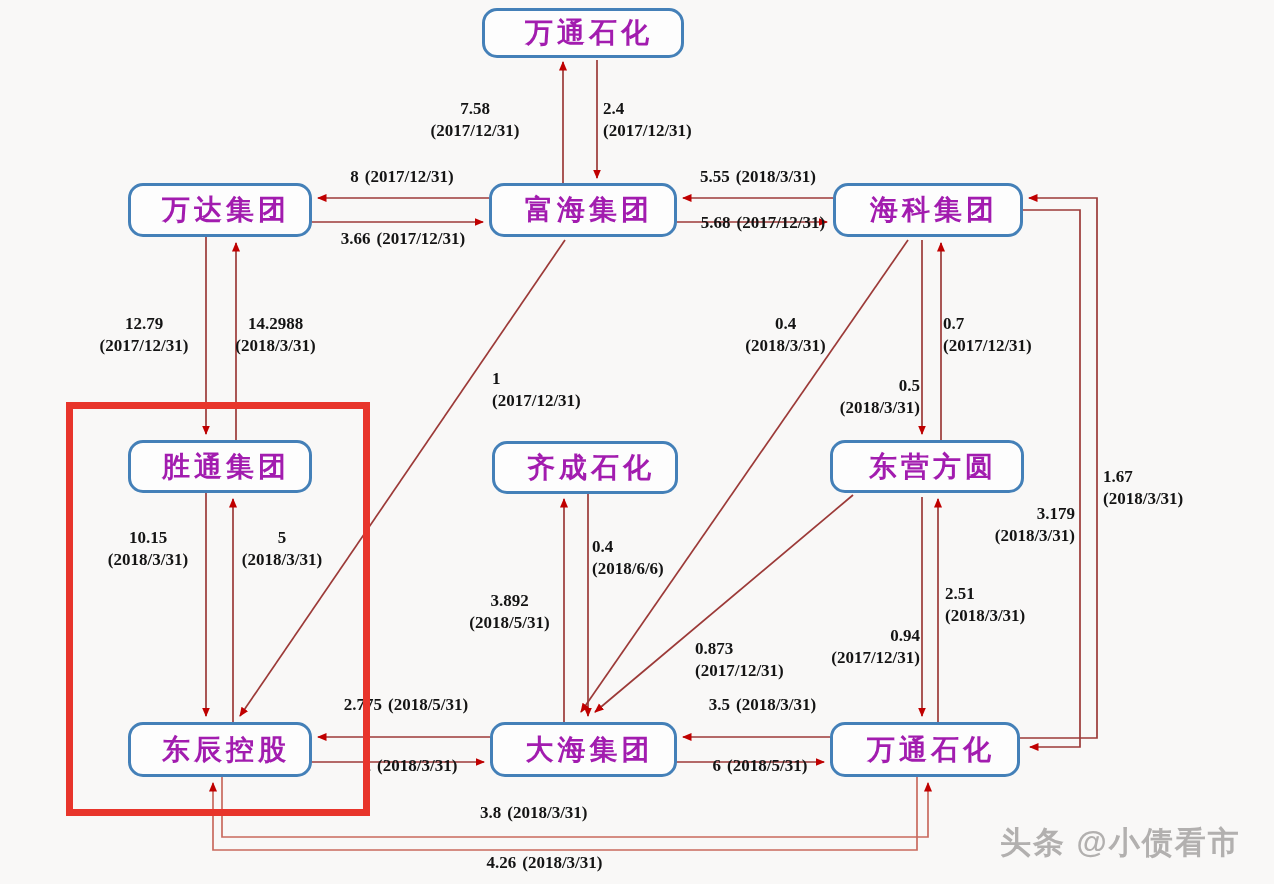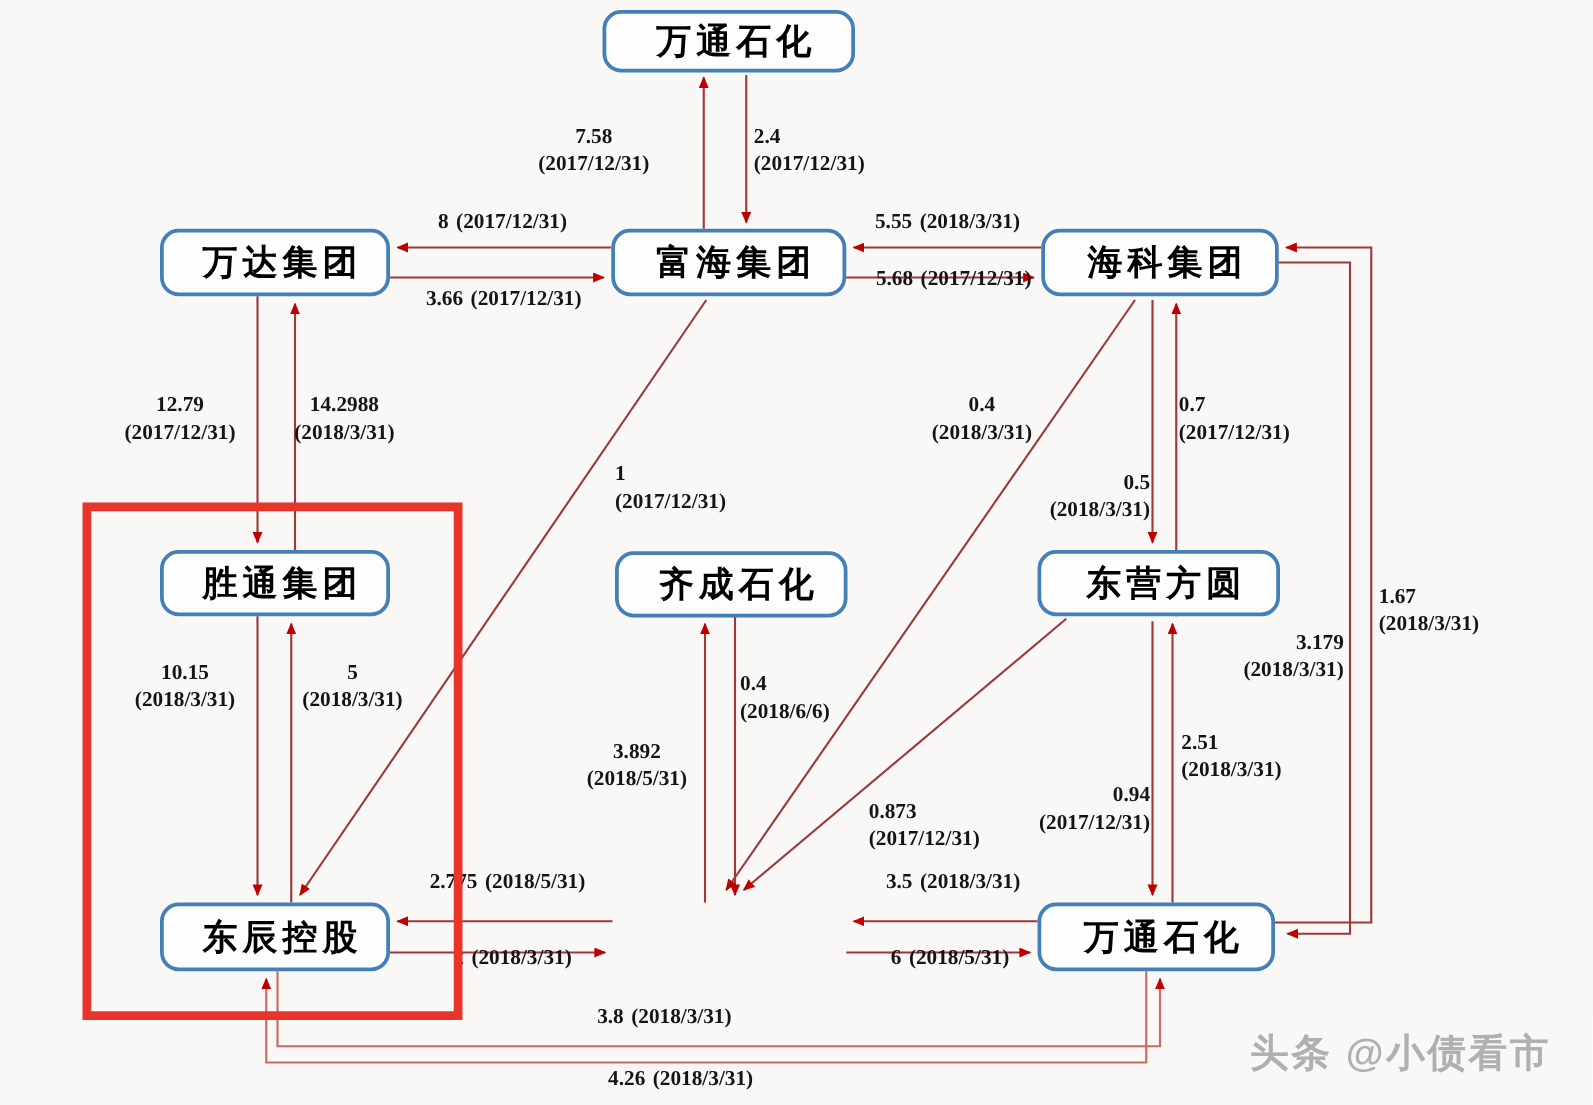--- a/index.html
+++ b/index.html
@@ -5,21 +5,21 @@
   html,body{margin:0;padding:0;background:#ffffff;}
   .canvas{position:relative;width:1274px;height:884px;background:#f9f8f7;overflow:hidden;
           font-family:"Liberation Serif", serif;}
   svg.wires{position:absolute;left:0;top:0;z-index:1;}
   .lbl{position:absolute;z-index:2;font-weight:bold;font-size:17px;color:#141414;
        line-height:1.3;white-space:nowrap;}
   .lbl.stack span{display:block;}
   .lbl.inline span.d{margin-left:6px;}
   .node{position:absolute;z-index:3;box-sizing:border-box;background:#fdfdfd;
         border:3px solid #4480b8;border-radius:15px;display:flex;align-items:center;
-        justify-content:center;font-weight:bold;font-size:28px;color:#000000;
+        justify-content:center;font-weight:bold;font-size:28px;color:#a21caf;
         letter-spacing:4px;padding-left:12px;}
   .highlight-box{position:absolute;z-index:4;border:7px solid #e8352b;
         pointer-events:none;box-sizing:border-box;}
   .watermark{position:absolute;z-index:2;color:#b2b0af;font-weight:bold;font-size:31px;
         letter-spacing:2px;font-family:"Liberation Sans", sans-serif;}
 </style>
 </head>
 <body>
 
 <div class="canvas">
@@ -132,21 +132,21 @@
   <div class="lbl inline" style="left:685px;top:694px;width:155px;text-align:center"><span class="v">3.5</span><span class="d">(2018/3/31)</span></div>
   <div class="lbl inline" style="left:685px;top:755px;width:150px;text-align:center"><span class="v">6</span><span class="d">(2018/5/31)</span></div>
   <div class="lbl stack" style="left:973px;top:503px;width:102px;text-align:right">
       <span class="v">3.179</span>
       <span class="d">(2018/3/31)</span>
     </div>
   <div class="lbl stack" style="left:1103px;top:466px;width:110px;text-align:left">
       <span class="v">1.67</span>
       <span class="d">(2018/3/31)</span>
     </div>
-  <div class="lbl inline" style="left:444px;top:802px;width:175px;text-align:center"><span class="v">3.8</span><span class="d">(2018/3/31)</span></div>
+  <div class="lbl inline" style="left:480px;top:802px;width:175px;"><span class="v">3.8</span><span class="d">(2018/3/31)</span></div>
   <div class="lbl inline" style="left:452px;top:852px;width:185px;text-align:center"><span class="v">4.26</span><span class="d">(2018/3/31)</span></div>
 
   <div class="node" style="left:482px;top:8px;width:202px;height:50px">
       <span>万通石化</span>
     </div>
   <div class="node" style="left:489px;top:183px;width:188px;height:54px">
       <span>富海集团</span>
     </div>
   <div class="node" style="left:128px;top:183px;width:184px;height:54px">
       <span>万达集团</span>
@@ -159,20 +159,23 @@
     </div>
   <div class="node" style="left:492px;top:441px;width:186px;height:53px">
       <span>齐成石化</span>
     </div>
   <div class="node" style="left:830px;top:440px;width:194px;height:53px">
       <span>东营方圆</span>
     </div>
   <div class="node" style="left:128px;top:722px;width:184px;height:55px">
       <span>东辰控股</span>
     </div>
+  <div class="node" style="left:490px;top:722px;width:187px;height:55px">
+      <span>大海集团</span>
+    </div>
   <div class="node" style="left:830px;top:722px;width:190px;height:55px">
       <span>万通石化</span>
     </div>
 
   <div class="highlight-box" style="left:66px;top:402px;width:304px;height:414px"></div>
 
   <div class="watermark" style="left:1000px;top:822px">头条 @小债看市</div>
 
 </div>
 

